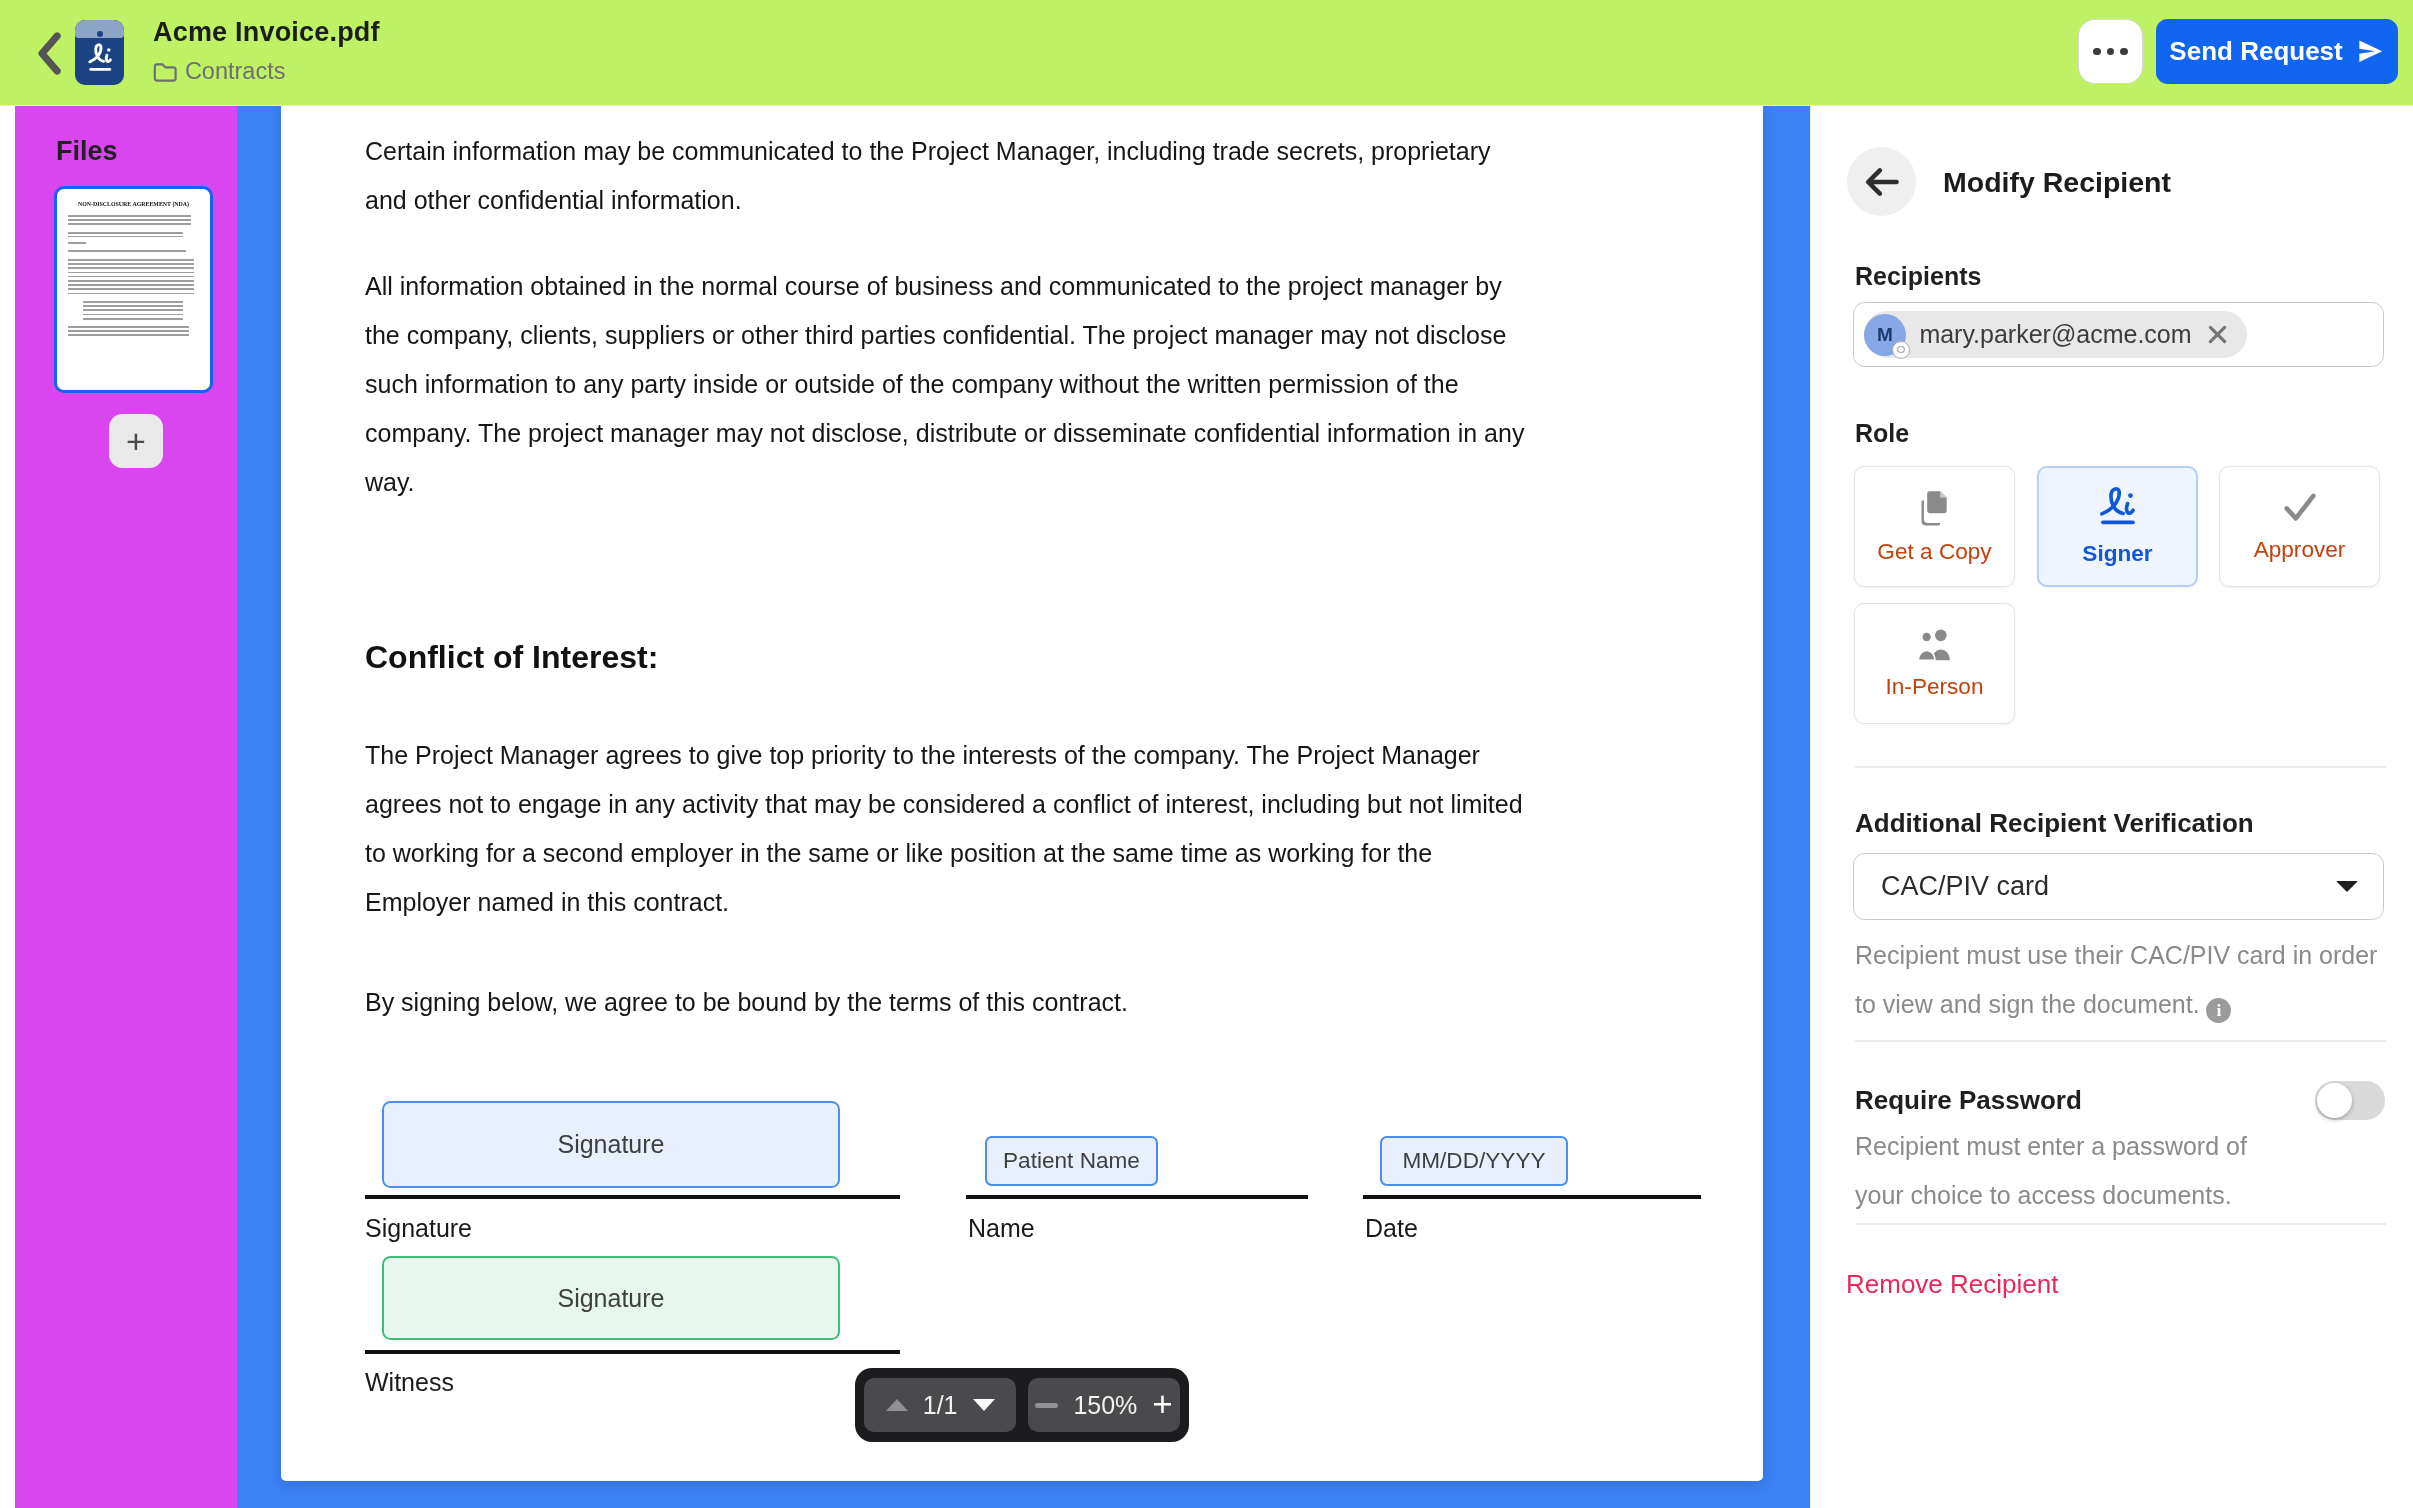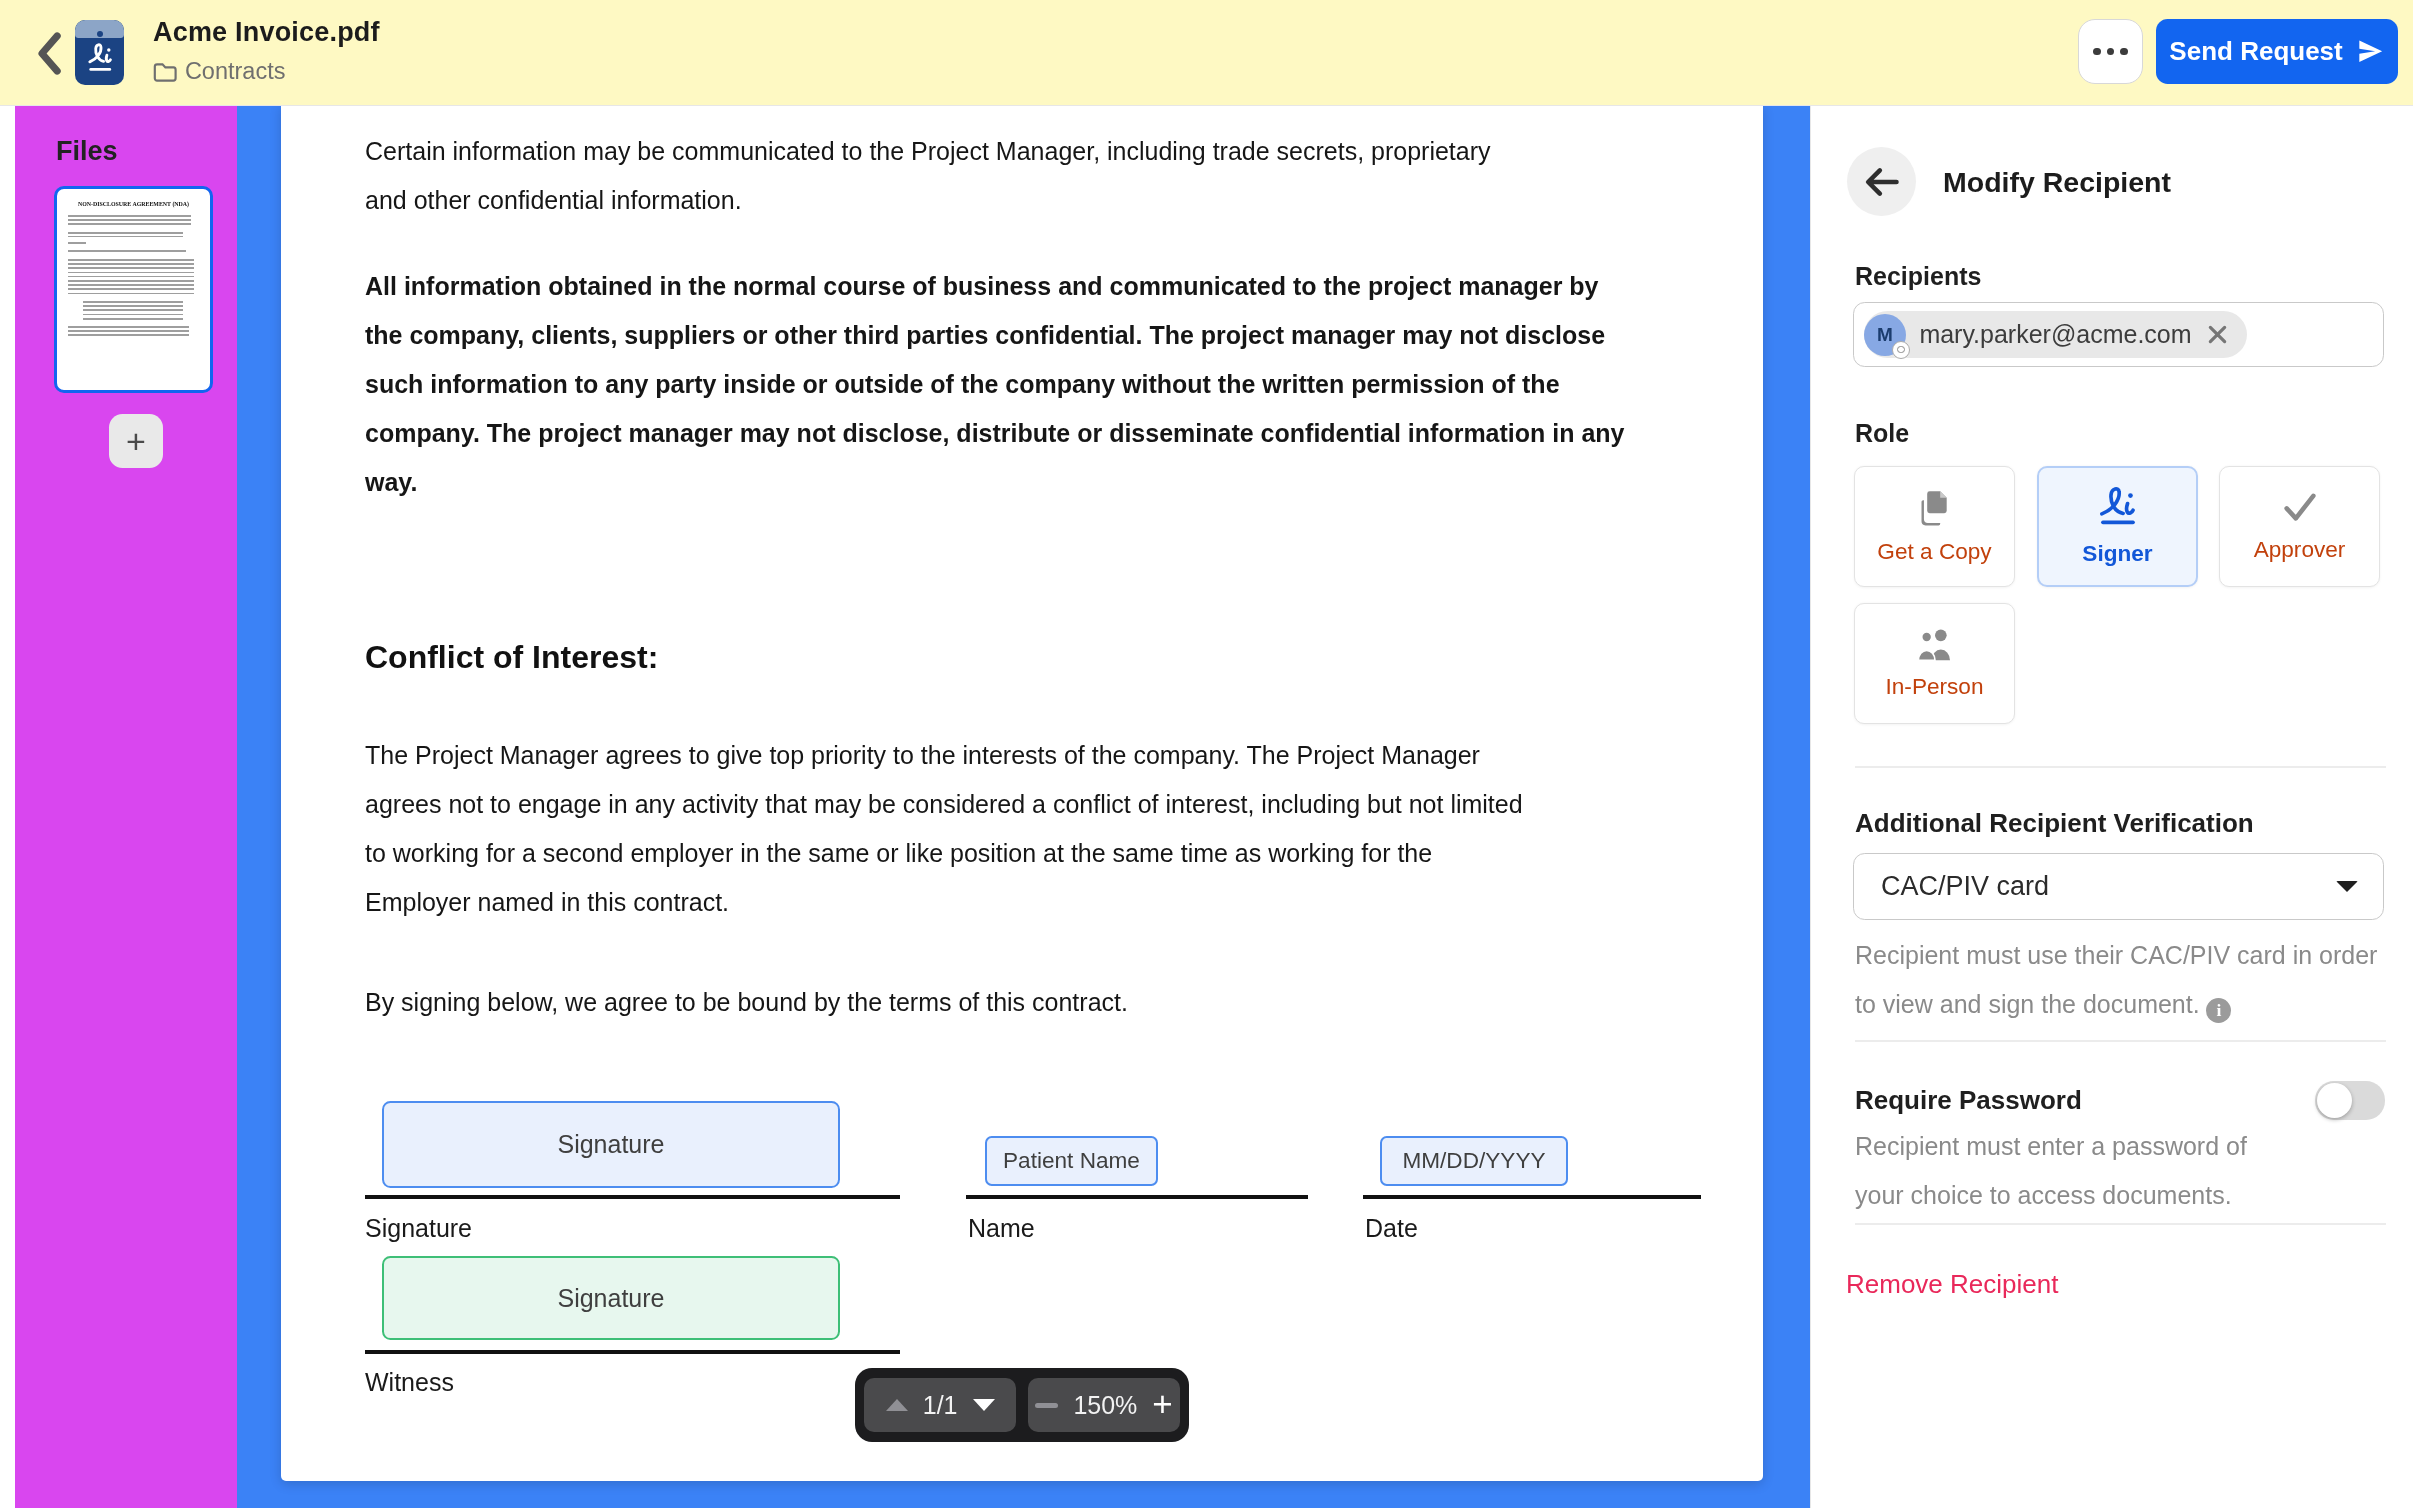--- a/index.html
+++ b/index.html
@@ -1,20 +1,20 @@
 <!DOCTYPE html>
 <html style="font-size:13.4px"><head>
 <meta charset="utf-8">
 <style>
   * { margin:0; padding:0; box-sizing:border-box; }
   html,body { width:2413px; height:1508px; font-family:"Liberation Sans", sans-serif; background:#fff; overflow:hidden; }
   .app { position:relative; width:2413px; height:1508px; }
 
   
-  .topbar { position:absolute; left:0; top:0; width:2413px; height:106px; background:#fef9c3; border-bottom:1.7px solid #E7E7E7; z-index:5; }
+  .topbar { position:absolute; left:0; top:0; width:2413px; height:106px; background:#bef264; border-bottom:1.7px solid #E7E7E7; z-index:5; }
   .back-btn { position:absolute; left:25px; top:30px; width:47px; height:47px; background:none; border:none; cursor:pointer; }
   .doc-logo { position:absolute; left:75px; top:20px; width:49px; height:65px; background:#1B4383; border-radius:10px; overflow:hidden; }
   .doc-logo .flap { position:absolute; left:0; top:0; width:49px; height:17.6px; background:#8CA5C7; border-radius:10px 10px 3.4px 3.4px; }
   .doc-logo .flap-dot { position:absolute; left:22px; top:11px; width:5.9px; height:5.9px; background:#1B4383; border-radius:50%; }
   .doc-logo svg { position:absolute; left:11px; top:20px; }
   .title-wrap { position:absolute; left:153px; top:17px; }
   .doc-title { font-size:27px; font-weight:bold; color:#1C1C1C; letter-spacing:0.2px; }
   .crumb { margin-top:10px; display:flex; align-items:center; gap:8.4px; color:#6F6F6F; font-size:23.5px; }
   .more-btn { position:absolute; left:2078px; top:19px; width:65px; height:65px; background:#fff; border:1.7px solid #D8D8D8; border-radius:17px; cursor:pointer; display:flex; align-items:center; justify-content:center; gap:5.9px; }
   .more-btn i { width:7.5px; height:7.5px; border-radius:50%; background:#3C3C3C; }
@@ -27,21 +27,21 @@
   .thumb-title { font-family:"Liberation Serif", serif; font-weight:bold; font-size:5.9px; text-align:center; color:#111; margin-bottom:6.7px; line-height:7.5px; }
   .tblock { background:repeating-linear-gradient(to bottom,#9E9E9E 0 1.7px,#fff 1.7px 4.2px); margin-bottom:5px; }
   .thumb .ind { margin-left:15px; }
   .add-file { position:absolute; left:94px; top:308px; width:54px; height:54px; background:#E9E9E9; border:none; border-radius:13.4px; font-size:34px; color:#4A4A4A; cursor:pointer; line-height:50px; }
 
   
   .viewer { position:absolute; left:237px; top:106px; width:1573px; height:1402px; background:#3b82f6; }
   .page { position:absolute; left:44px; top:0px; width:1482px; height:1375px; background:#fff; border-radius:0 0 5px 5px; box-shadow:0 2.5px 11.7px rgba(0,0,0,0.16); overflow:hidden; }
   .para { position:absolute; left:84px; width:1341px; font-size:25px; color:#161616; }
   .dline { line-height:49px; white-space:nowrap; }
-  .p1 { top:21px; } .p2 { top:156px;font-weight:bold; } .p3 { top:436px; } .p4 { top:625px; } .p5 { top:872px; }
+  .p1 { top:21px; } .p2 { top:156px; } .p3 { top:436px; } .p4 { top:625px; } .p5 { top:872px; }
   .doc-heading { position:absolute; left:84px; top:533px; font-size:32px; font-weight:bold; color:#111; }
   .sig-field { position:absolute; display:flex; align-items:center; justify-content:center; font-size:25px; color:#3F3F3F; border-radius:8.4px; }
   .f-blue { background:#E9F0FD; border:2.5px solid #4D8DF0; }
   .f-green { background:#E7F7EE; border:2.5px solid #3EBF77; }
   .sig-main { left:101px; top:995px; width:458px; height:87px; }
   .sig-name { left:704px; top:1030px; width:173px; height:50px; font-size:22.6px; border-radius:6.7px; }
   .sig-date { left:1099px; top:1030px; width:188px; height:50px; font-size:22.6px; border-radius:6.7px; }
   .sig-witness { left:101px; top:1150px; width:458px; height:84px; }
   .field-line { position:absolute; height:4.2px; background:#111; }
   .l1 { left:84px; top:1089px; width:535px; }

